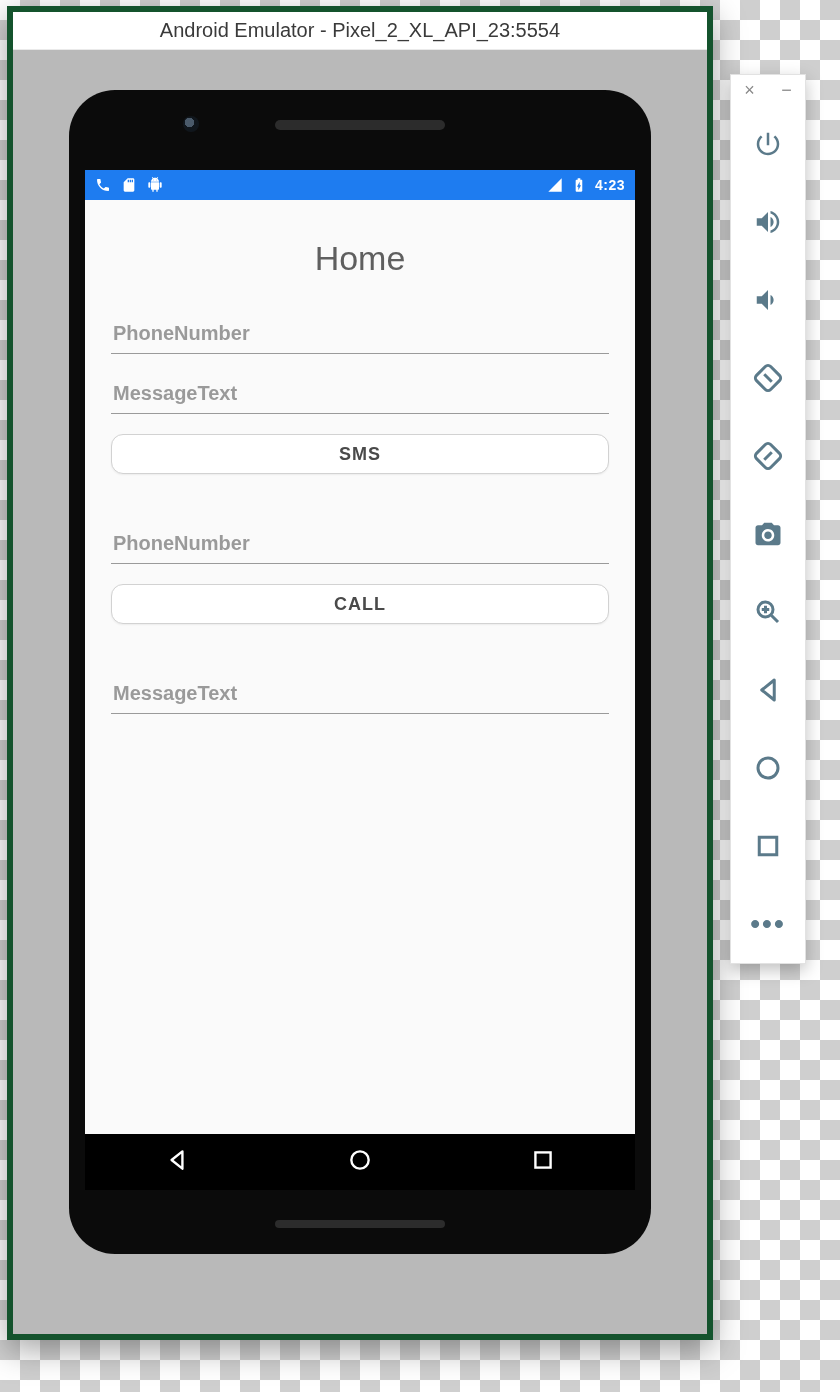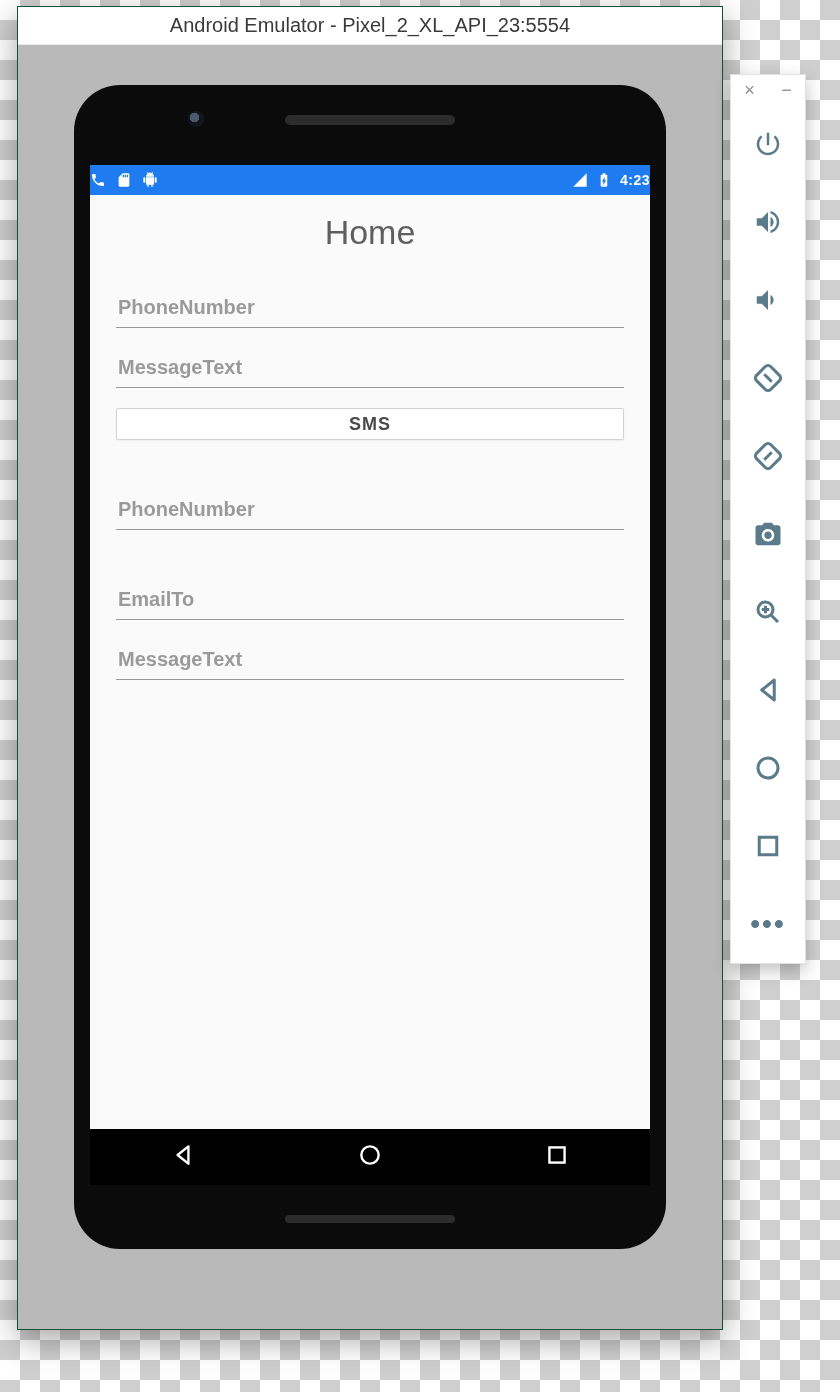--- a/index.html
+++ b/index.html
@@ -24,25 +24,25 @@
     position:relative;
     background-image:
       linear-gradient(45deg,var(--checker-dark) 25%,transparent 25%,transparent 75%,var(--checker-dark) 75%,var(--checker-dark)),
       linear-gradient(45deg,var(--checker-dark) 25%,var(--checker-light) 25%,var(--checker-light) 75%,var(--checker-dark) 75%,var(--checker-dark));
     background-size:40px 40px;
     background-position:0 0,20px 20px;
   }
   
   .dev-frame{
     position:absolute;
-    left:17px; top:6px;
+    left:7px; top:6px;
     width:706px;
     background:#0369a1;
     box-shadow:0 10px 30px rgba(0,0,0,.35);
-    border:1px solid #14532d;
+    border:6px solid #14532d;
   }
   .frame-title{
     height:38px;
     display:flex;align-items:center;justify-content:center;
     font-size:20px;color:#3a3a3a;
     background:#fff;border-bottom:1px solid #eaeaea;
   }
   .frame-body{
     background:var(--frame-grey);
     padding:40px 56px 80px 56px;
@@ -70,52 +70,53 @@
   }
   .screen{
     width:100%;height:1020px;
     background:var(--screen-bg);
     display:flex;flex-direction:column;
     overflow:hidden;
   }
   
   .status-bar{
     height:30px;background:var(--status-blue);color:#fff;
-    display:flex;align-items:center;padding:0 0;font-size:14px;
+    display:flex;align-items:center;padding:0 10px;font-size:14px;
   }
   .status-left{display:flex;gap:10px;align-items:center;}
   .status-right{margin-left:auto;display:flex;gap:8px;align-items:center;}
   .ico{display:inline-flex;}
   .ico svg{width:16px;height:16px;fill:#fff;}
   .clock{font-weight:600;letter-spacing:.5px;}
   
   .app{
     flex:1;padding:18px 26px 0 26px;
     display:flex;flex-direction:column;gap:20px;
   }
   .app-title{
     text-align:center;font-size:34px;font-weight:400;color:var(--title-grey);
     margin-bottom:16px;
+    margin-top:21px;
   }
   .field{
     width:100%;
     font-size:20px;
     color:var(--placeholder);
     background:transparent;
     border:none;border-bottom:1px solid var(--underline);
     padding:8px 2px;
     outline:none;
     font-weight:bold;
   }
   .field::placeholder{color:var(--placeholder);}
   .btn{
-    width:100%;height:32px;
+    width:100%;height:40px;
     background:#fff;
     border:1px solid var(--btn-border);
-    border-radius:2px;
+    border-radius:12px;
     font-size:18px;font-weight:700;letter-spacing:1px;
     color:var(--btn-text);
     cursor:pointer;
     box-shadow:0 1px 2px rgba(0,0,0,.06);
   }
   .gap-lg{height:10px;}
   
   .nav-bar{
     height:56px;background:var(--nav-black);color:#fff;
     display:flex;align-items:center;justify-content:space-around;
@@ -191,24 +192,24 @@
         <div class="app">
           <div class="app-title">Home</div>
 
           <input class="field" placeholder="PhoneNumber" style="">
           <input class="field" placeholder="MessageText" style="">
           <button class="btn">SMS</button>
 
           <div class="gap-lg"></div>
 
           <input class="field" placeholder="PhoneNumber" style="">
+          <button class="btn">CALL</button>
 
           <div class="gap-lg"></div>
 
-          <input class="field" placeholder="EmailTo" style="">
           <input class="field" placeholder="MessageText" style="">
         </div>
 
         <div class="nav-bar">
           <div class="nav-btn">
             <svg viewBox="0 0 24 24">
                 <path d="M17 4 7 12l10 8z" stroke-linejoin="round"></path>
               </svg>
           </div>
           <div class="nav-btn">

